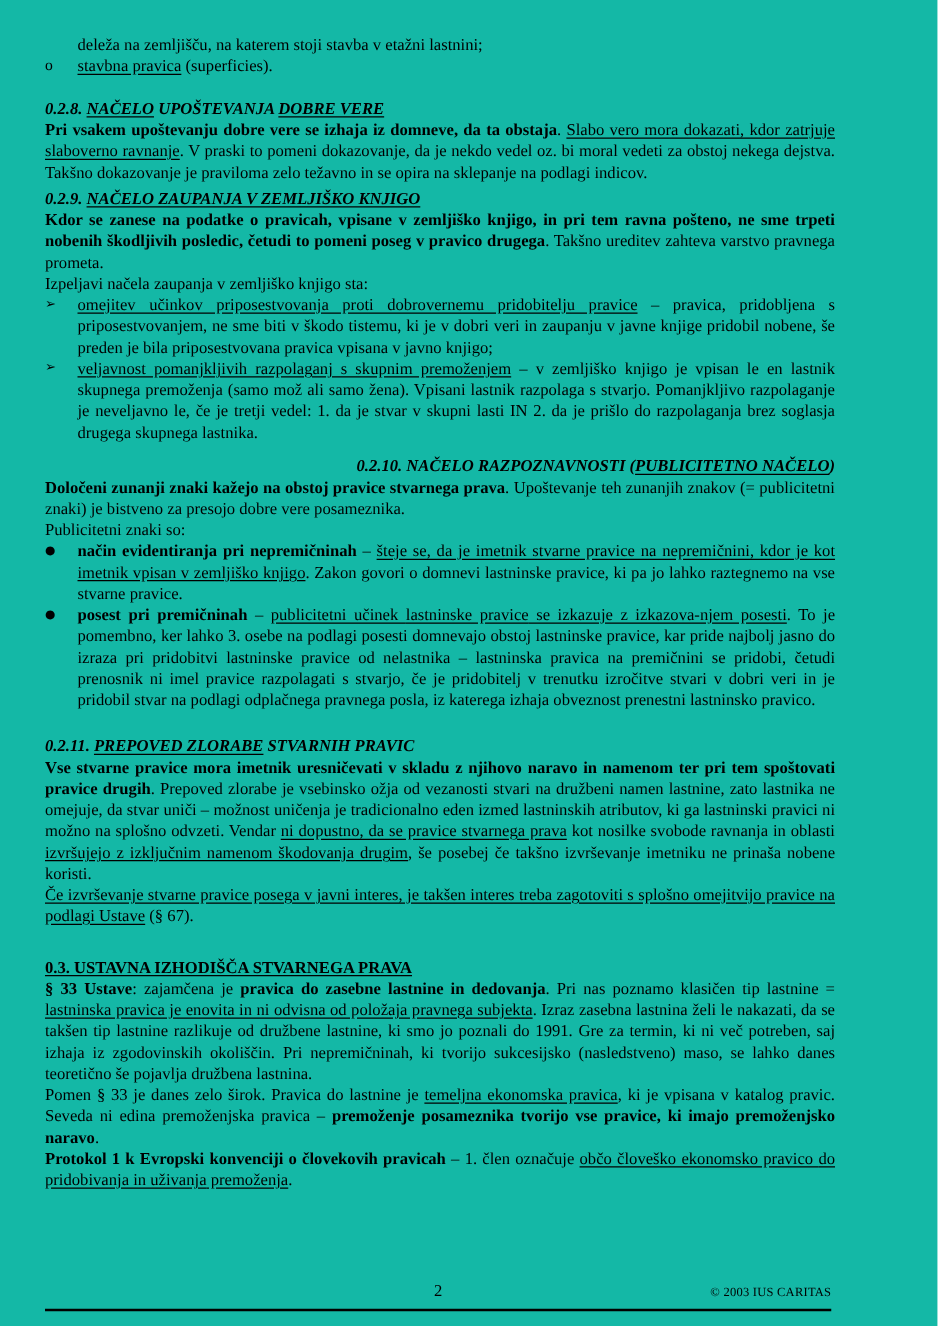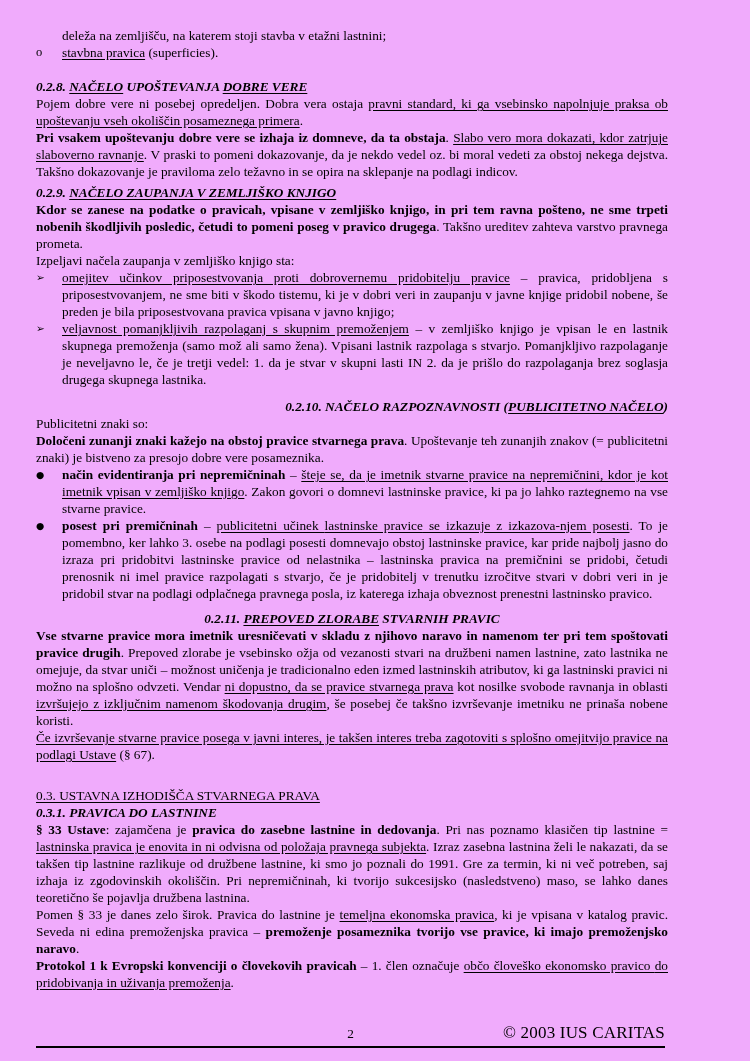--- a/index.html
+++ b/index.html
@@ -1,85 +1,83 @@
 <!DOCTYPE html>
 <html><head>
 <meta charset="utf-8">
 <style>
   html,body{margin:0;padding:0;background:#fff;}
   .page{
-    position:relative;width:750px;height:1061px;background:#f0abfc;color:#000;
+    position:relative;width:750px;height:1061px;background:#14b8a6;color:#000;
     font-family:"Liberation Serif",serif;font-size:13.3px;line-height:17px;
     overflow:hidden;
   }
   .content{position:absolute;left:36px;top:27px;width:632px;}
   .blk{margin:0;}
   .p{text-align:justify;}
   .hi{font-weight:bold;font-style:italic;white-space:nowrap;}
-  .hb{font-weight:normal;white-space:nowrap;}
+  .hb{font-weight:bold;white-space:nowrap;}
   .li{display:flex;}
   .li .marker{flex:0 0 26px;}
   .li .li-body{flex:1 1 auto;text-align:justify;}
   .m-arrow{font-family:"DejaVu Sans",sans-serif;font-size:10.5px;}
   .m-dot{font-family:"DejaVu Sans",sans-serif;font-size:9.5px;}
   .m-o{font-size:12.5px;}
   .b{font-weight:bold;}
   .i{}
   .u{text-decoration:underline;text-underline-offset:1.5px;}
   .footer{
     position:absolute;left:36px;top:1024px;width:629px;
     display:grid;grid-template-columns:1fr auto 1fr;align-items:baseline;
     border-bottom:2px solid #000;padding-bottom:4px;
   }
   .footer .pagenum{grid-column:2;font-size:13.3px;}
-  .footer .copyright{grid-column:3;justify-self:end;font-size:17px;letter-spacing:0.2px;}
+  .footer .copyright{grid-column:3;justify-self:end;font-size:10px;letter-spacing:0.2px;}
 </style>
 </head>
 <body>
 
 <div class="page">
   <div class="content">
       <div class="blk li">
         <span class="marker "></span>
         <span class="li-body"><span>deleža na zemljišču, na katerem stoji stavba v etažni lastnini;</span></span>
       </div>
       <div class="blk li">
         <span class="marker m-o">o</span>
         <span class="li-body"><span class="u">stavbna pravica</span><span> (</span><span class="i">superficies</span><span>).</span></span>
       </div>
       <div class="blk hi" style="margin-top: 17px;"><span>0.2.8. </span><span class="u">NAČELO</span><span> UPOŠTEVANJA </span><span class="u">DOBRE VERE</span></div>
-      <div class="blk p"><span>Pojem dobre vere ni posebej opredeljen. Dobra vera ostaja </span><span class="u">pravni standard, ki ga vsebinsko napolnjuje praksa ob upoštevanju vseh okoliščin posameznega primera</span><span>.</span></div>
       <div class="blk p"><span class="b">Pri vsakem upoštevanju dobre vere se izhaja iz domneve, da ta obstaja</span><span>. </span><span class="u">Slabo vero mora dokazati, kdor zatrjuje slaboverno ravnanje</span><span>. V praski to pomeni dokazovanje, da je nekdo vedel oz. bi moral vedeti za obstoj nekega dejstva. Takšno dokazovanje je praviloma zelo težavno in se opira na sklepanje na podlagi indicov.</span></div>
       <div class="blk hi" style="margin-top: 4px;"><span>0.2.9. </span><span class="u">NAČELO ZAUPANJA V ZEMLJIŠKO KNJIGO</span></div>
       <div class="blk p"><span class="b">Kdor se zanese na podatke o pravicah, vpisane v zemljiško knjigo, in pri tem ravna pošteno, ne sme trpeti nobenih škodljivih posledic, četudi to pomeni poseg v pravico drugega</span><span>. Takšno ureditev zahteva varstvo pravnega prometa.</span></div>
       <div class="blk p"><span>Izpeljavi načela zaupanja v zemljiško knjigo sta:</span></div>
       <div class="blk li">
         <span class="marker m-arrow">➢</span>
         <span class="li-body"><span class="u">omejitev učinkov priposestvovanja proti dobrovernemu pridobitelju pravice</span><span> – pravica, pridobljena s priposestvovanjem, ne sme biti v škodo tistemu, ki je v dobri veri in zaupanju v javne knjige pridobil nobene, še preden je bila priposestvovana pravica vpisana v javno knjigo;</span></span>
       </div>
       <div class="blk li">
         <span class="marker m-arrow">➢</span>
         <span class="li-body"><span class="u">veljavnost pomanjkljivih razpolaganj s skupnim premoženjem</span><span> – v zemljiško knjigo je vpisan le en lastnik skupnega premoženja (samo mož ali samo žena). Vpisani lastnik razpolaga s stvarjo. Pomanjkljivo razpolaganje je neveljavno le, če je tretji vedel: 1. da je stvar v skupni lasti IN 2. da je prišlo do razpolaganja brez soglasja drugega skupnega lastnika.</span></span>
       </div>
       <div class="blk hi" style="margin-top: 10px; text-align: right;"><span>0.2.10. NAČELO RAZPOZNAVNOSTI (</span><span class="u">PUBLICITETNO NAČELO</span><span>)</span></div>
+      <div class="blk p"><span class="b">Določeni zunanji znaki kažejo na obstoj pravice stvarnega prava</span><span>. Upoštevanje teh zunanjih znakov (= </span><span class="i">publicitetni znaki</span><span>) je bistveno za presojo dobre vere posameznika.</span></div>
       <div class="blk p"><span>Publicitetni znaki so:</span></div>
-      <div class="blk p"><span class="b">Določeni zunanji znaki kažejo na obstoj pravice stvarnega prava</span><span>. Upoštevanje teh zunanjih znakov (= </span><span class="i">publicitetni znaki</span><span>) je bistveno za presojo dobre vere posameznika.</span></div>
       <div class="blk li">
         <span class="marker m-dot">●</span>
         <span class="li-body"><span class="b">način evidentiranja </span><span class="b i">pri nepremičninah</span><span> – </span><span class="u">šteje se, da je imetnik stvarne pravice na nepremičnini, kdor je kot </span><span class="i u">imetnik vpisan v zemljiško knjigo</span><span>. Zakon govori o domnevi lastninske pravice, ki pa jo lahko raztegnemo na vse stvarne pravice.</span></span>
       </div>
       <div class="blk li">
         <span class="marker m-dot">●</span>
         <span class="li-body"><span class="b">posest </span><span class="b i">pri premičninah</span><span> – </span><span class="u">publicitetni učinek </span><span class="i u">lastninske pravice</span><span class="u"> se izkazuje z izkazova-njem posesti</span><span>. To je pomembno, ker lahko 3. osebe na podlagi posesti domnevajo obstoj lastninske pravice, kar pride najbolj jasno do izraza pri pridobitvi lastninske pravice od nelastnika – lastninska pravica na premičnini se pridobi, četudi prenosnik ni imel pravice razpolagati s stvarjo, če je pridobitelj v trenutku izročitve stvari v dobri veri in je pridobil stvar na podlagi odplačnega pravnega posla, iz katerega izhaja obveznost prenestni lastninsko pravico.</span></span>
       </div>
-      <div class="blk hi" style="margin-top: 8px; text-align: center;"><span>0.2.11. </span><span class="u">PREPOVED ZLORABE</span><span> STVARNIH PRAVIC</span></div>
+      <div class="blk hi" style="margin-top: 20px;"><span>0.2.11. </span><span class="u">PREPOVED ZLORABE</span><span> STVARNIH PRAVIC</span></div>
       <div class="blk p"><span class="b">Vse stvarne pravice mora imetnik uresničevati v skladu z njihovo naravo in namenom ter pri tem spoštovati pravice drugih</span><span>. Prepoved zlorabe je vsebinsko ožja od vezanosti stvari na družbeni namen lastnine, zato lastnika ne omejuje, da stvar uniči – možnost uničenja je tradicionalno eden izmed lastninskih atributov, ki ga lastninski pravici ni možno na splošno odvzeti. Vendar </span><span class="u">ni dopustno, da se pravice stvarnega prava</span><span> kot nosilke svobode ravnanja in oblasti </span><span class="u">izvršujejo z izključnim namenom škodovanja drugim</span><span>, še posebej če takšno izvrševanje imetniku ne prinaša nobene koristi.</span></div>
       <div class="blk p"><span class="u">Če izvrševanje stvarne pravice posega v javni interes, je takšen interes treba zagotoviti s splošno omejitvijo pravice na podlagi Ustave</span><span> (§ 67).</span></div>
       <div class="blk hb" style="margin-top: 24px;"><span class="u">0.3. USTAVNA IZHODIŠČA STVARNEGA PRAVA</span></div>
-      <div class="blk hi"><span>0.3.1. PRAVICA DO LASTNINE</span></div>
       <div class="blk p"><span class="b">§ 33 Ustave</span><span>: zajamčena je </span><span class="b">pravica do zasebne lastnine in dedovanja</span><span>. Pri nas poznamo klasičen tip lastnine = </span><span class="u">lastninska pravica je enovita in ni odvisna od položaja pravnega subjekta</span><span>. Izraz </span><span class="i">zasebna lastnina</span><span> želi le nakazati, da se takšen tip lastnine razlikuje od družbene lastnine, ki smo jo poznali do 1991. Gre za termin, ki ni več potreben, saj izhaja iz zgodovinskih okoliščin. Pri nepremičninah, ki tvorijo sukcesijsko (nasledstveno) maso, se lahko danes teoretično še pojavlja družbena lastnina.</span></div>
       <div class="blk p"><span>Pomen § 33 je danes zelo širok. Pravica do lastnine je </span><span class="u">temeljna ekonomska pravica</span><span>, ki je vpisana v katalog pravic. Seveda ni edina premoženjska pravica – </span><span class="b">premoženje posameznika tvorijo vse pravice, ki imajo premoženjsko naravo</span><span>.</span></div>
       <div class="blk p"><span class="b i">Protokol 1 k Evropski konvenciji o človekovih pravicah</span><span> – 1. člen označuje </span><span class="u">občo človeško ekonomsko pravico </span><span class="i u">do pridobivanja in uživanja</span><span class="u"> premoženja</span><span>.</span></div>
     </div>
   <div class="footer">
     <span class="pagenum">2</span>
     <span class="copyright">© 2003 IUS CARITAS</span>
   </div>
 </div>
 

